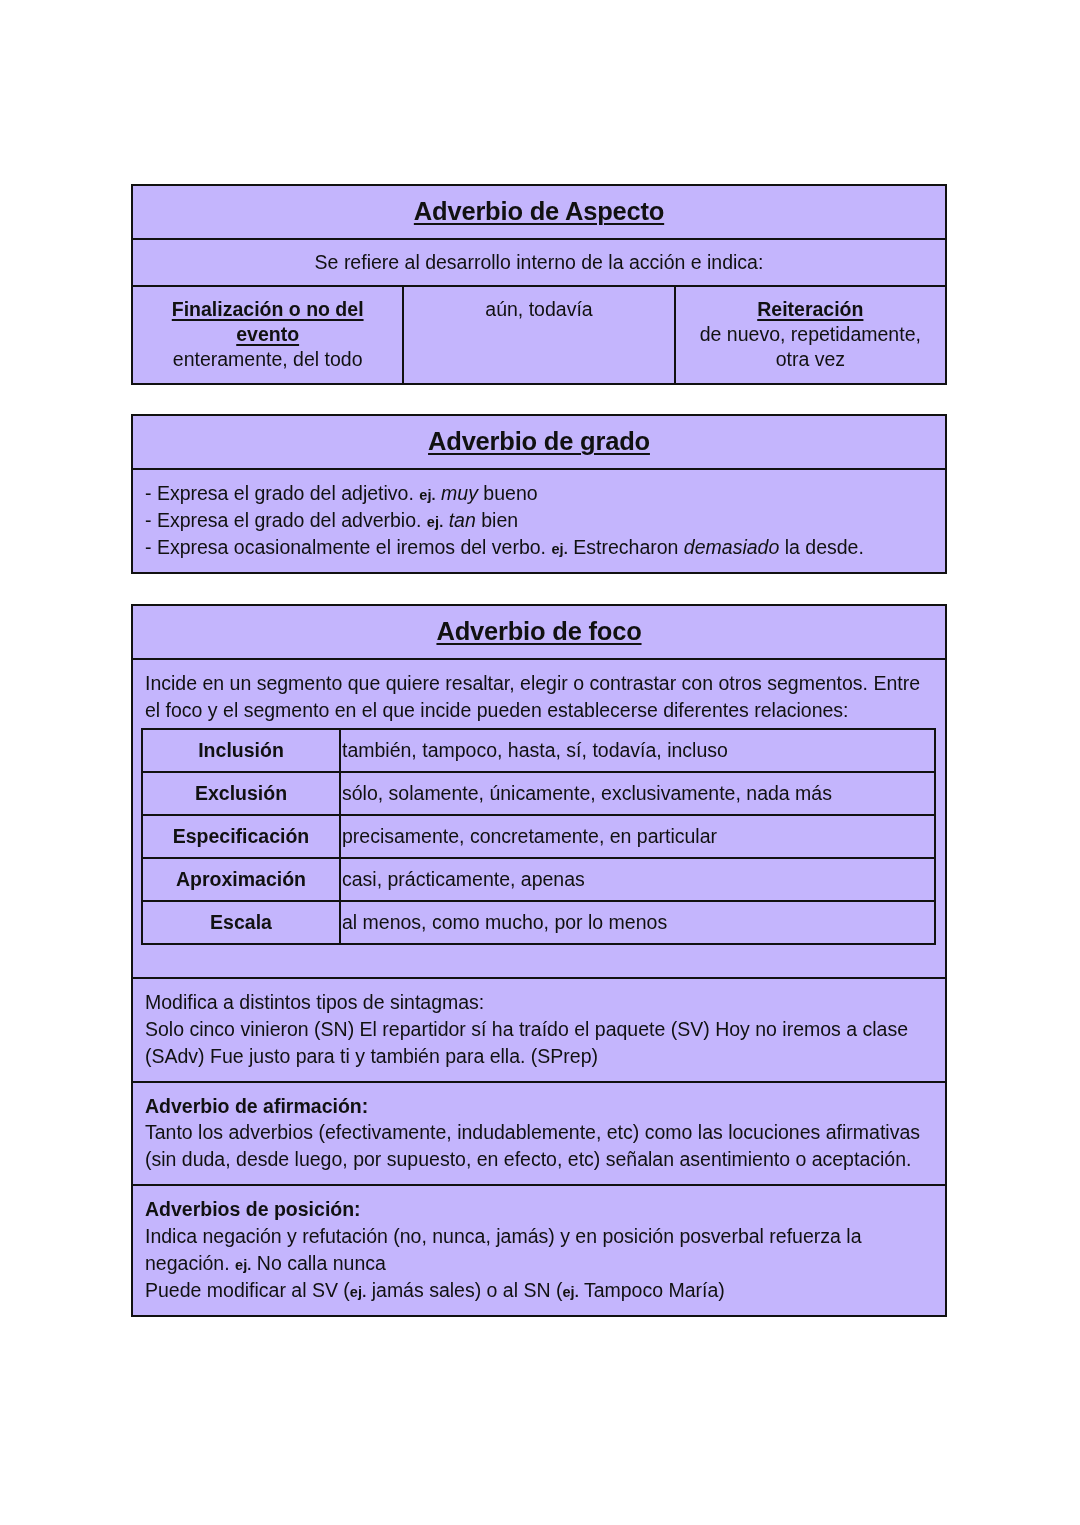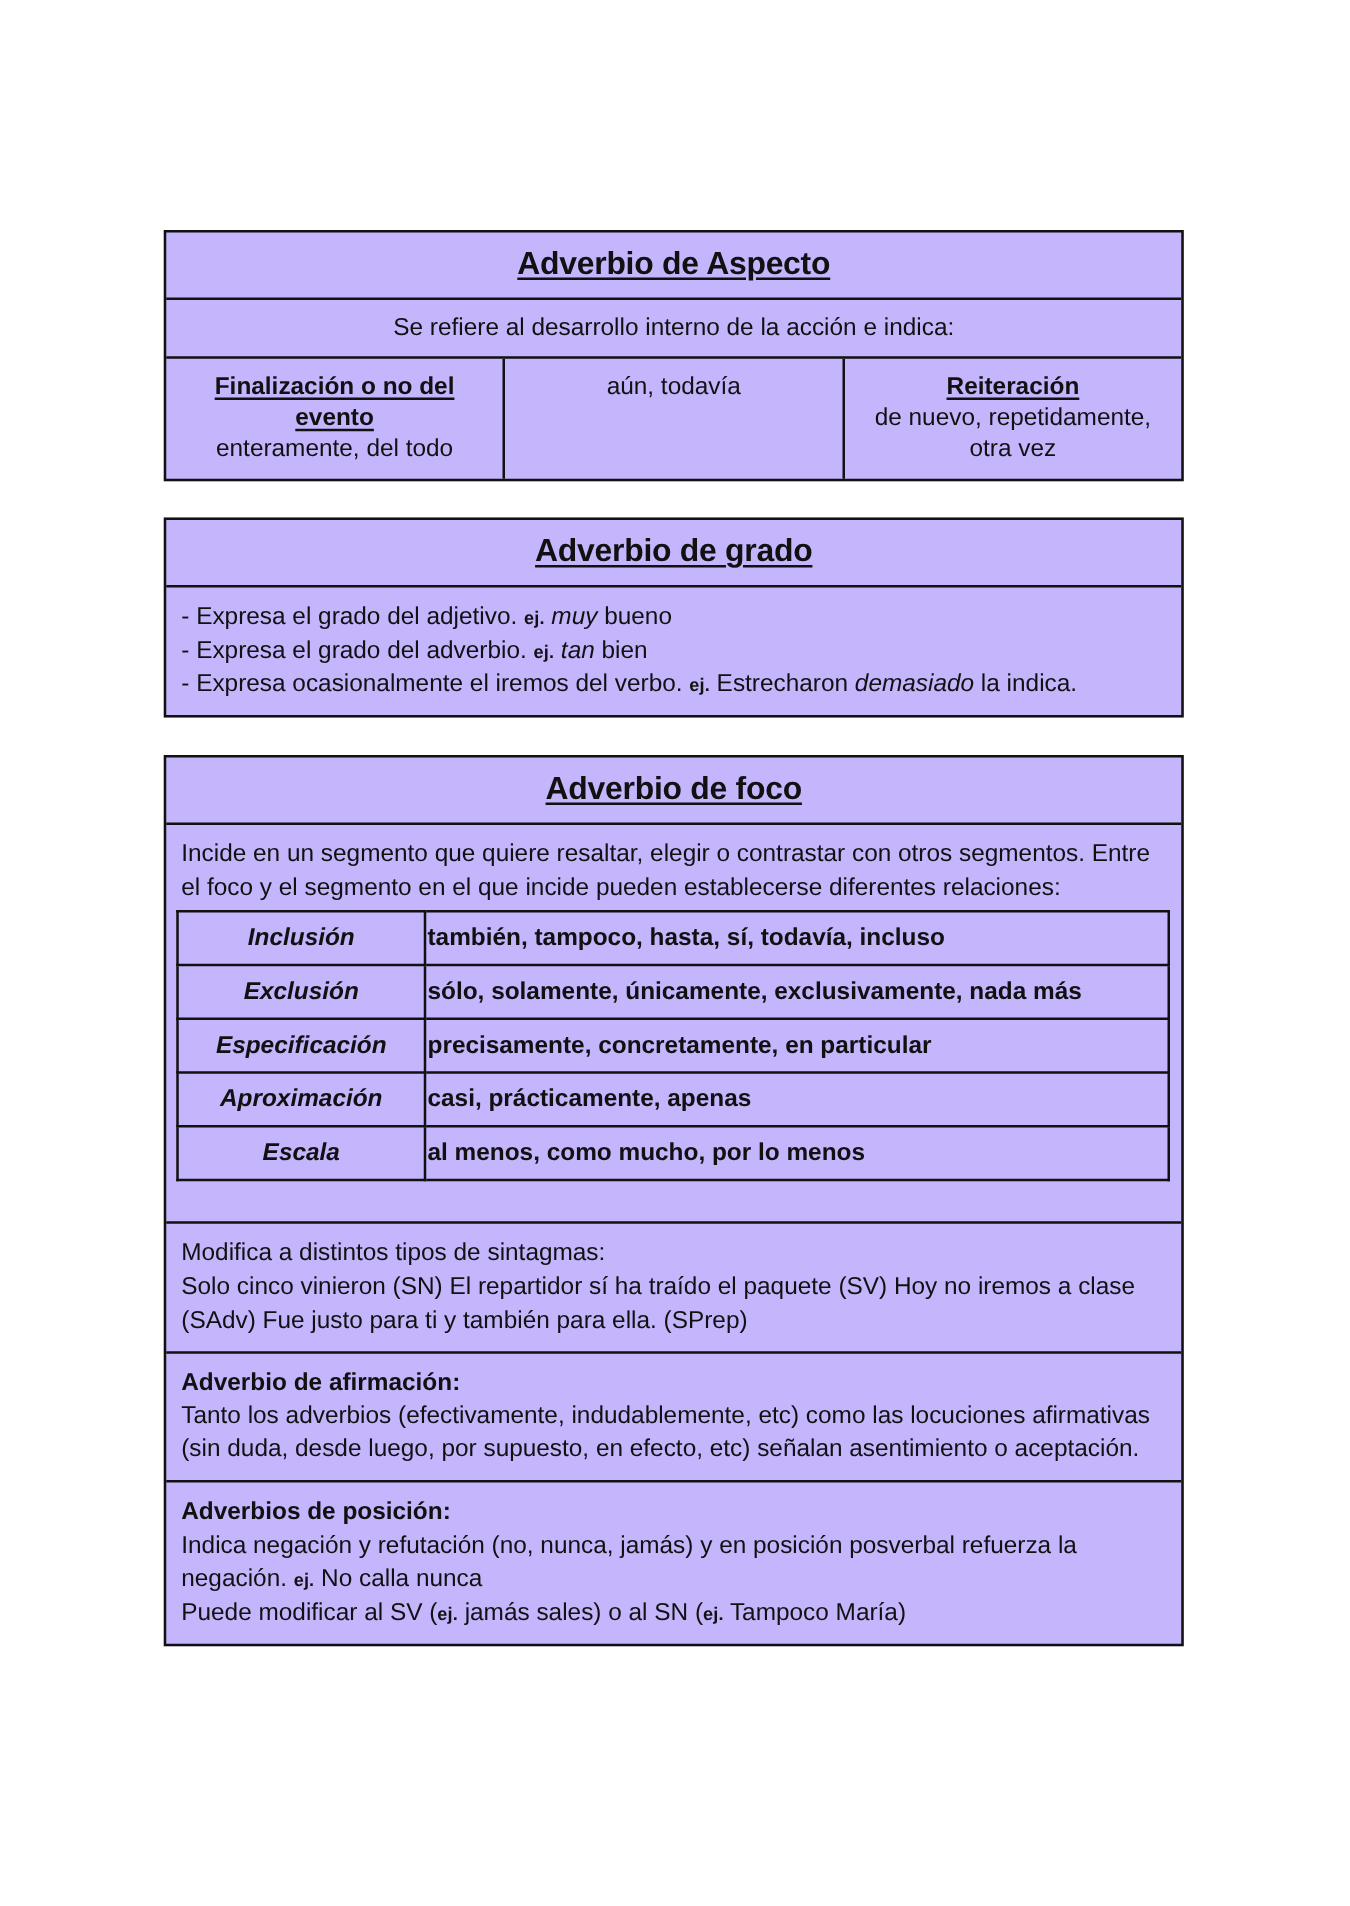--- a/index.html
+++ b/index.html
@@ -125,24 +125,22 @@
     border: 2.2px solid #111111;
     box-sizing: border-box;
     font-size: 19.5px;
     height: 43px;
     vertical-align: middle;
   }
   .inner-table td.key {
     width: 198px;
     text-align: center;
     font-weight: bold;
-    font-style: italic;
   }
   .inner-table td.val {
-    font-weight: bold;
   }
   .inner-spacer { height: 32px; }
 </style>
 </head>
 <body>
 
 <div class="page">
   <div class="sheet">
 
     <div class="block">
@@ -182,21 +180,21 @@
           <span>- Expresa el grado del adverbio.</span>
           <span class="ej">ej.</span>
           <span class="it">tan</span>
           <span>bien</span>
         </p>
         <p>
           <span>- Expresa ocasionalmente el iremos del verbo.</span>
           <span class="ej">ej.</span>
           <span>Estrecharon</span>
           <span class="it">demasiado</span>
-          <span>la indica.</span>
+          <span>la desde.</span>
         </p>
       </div>
     </div>
 
     <div class="gap-2"></div>
 
     <div class="block">
 
       <div class="row title">
         <span class="u">Adverbio de foco</span>

